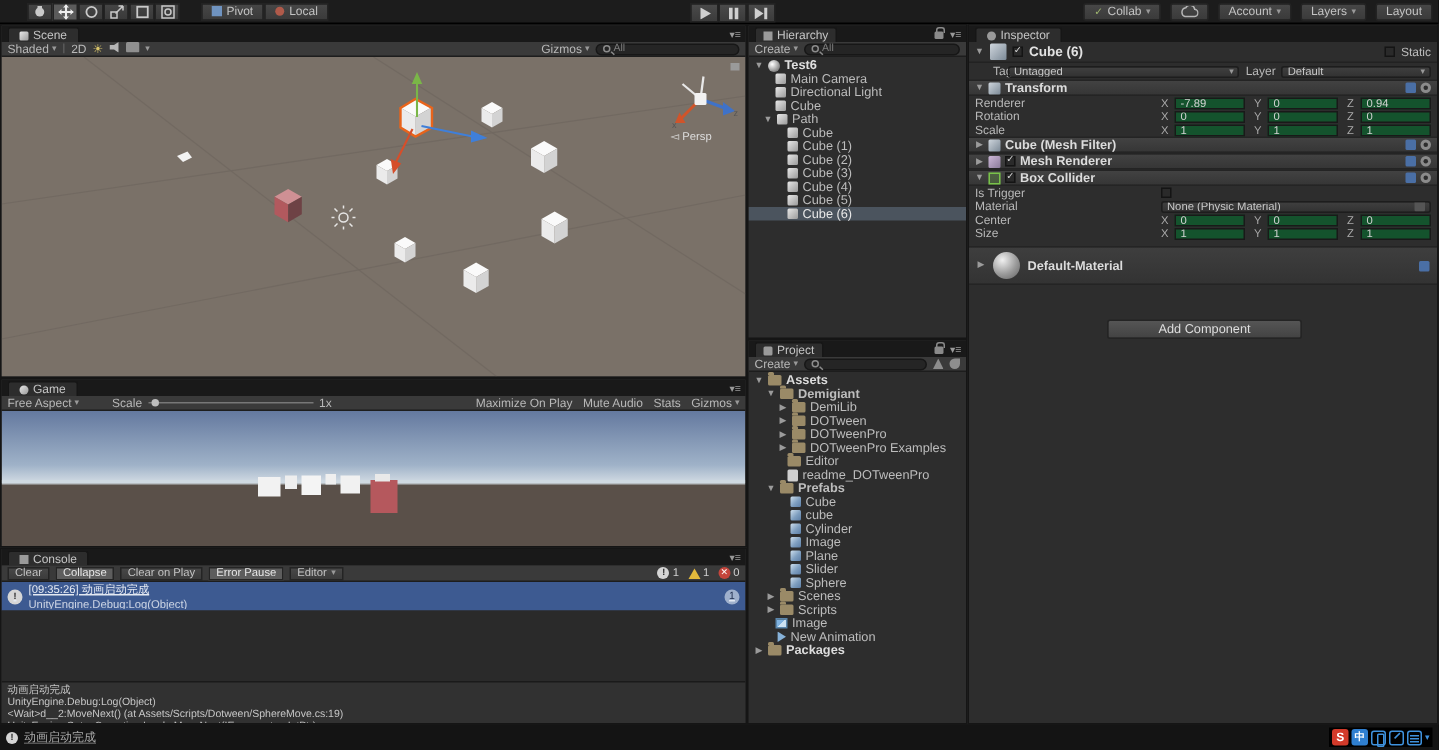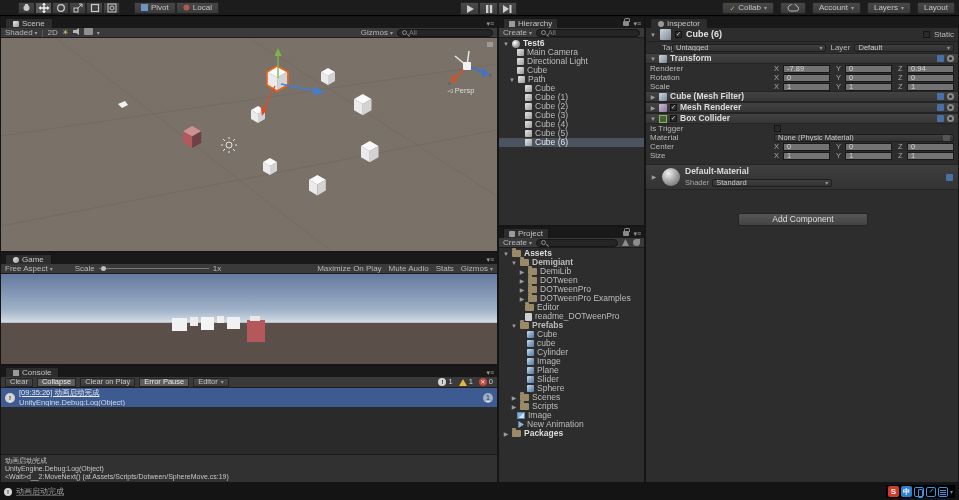--- a/index.html
+++ b/index.html
@@ -53,21 +53,21 @@
   .errico{width:8px;height:8px;border-radius:50%;background:#c4453c;color:#fff;font-size:6px;display:flex;align-items:center;justify-content:center;flex:none;}
   .logrow{height:19px;background:#3d5a91;display:flex;align-items:center;gap:4px;padding:0 4px;color:#e4e9f2;text-decoration:underline;}
   .logtxt{font-size:7.5px;display:flex;flex-direction:column;gap:2px;overflow:hidden;flex:1;}
   .logbadge{width:10px;height:10px;border-radius:50%;background:#9fb0cc;color:#1d2c4c;font-size:7px;display:flex;align-items:center;justify-content:center;flex:none;}
   #consoledetail{position:absolute;left:0;right:0;bottom:0;height:28px;background:#313131;border-top:1px solid #1a1a1a;color:#c6c6c6;font-size:7px;padding:2px 4px;display:flex;flex-direction:column;gap:1px;white-space:nowrap;overflow:hidden;}
   
   .comph{height:11px;background:linear-gradient(#424242,#363636);border-top:1px solid #242424;border-bottom:1px solid #242424;display:flex;align-items:center;gap:3px;padding:0 4px;font-size:8.5px;font-weight:bold;color:#dcdcdc;justify-content:space-between;}
   .irow{height:9px;display:flex;align-items:center;font-size:8px;color:#b9b9b9;padding:0 4px;gap:2px;}
   .ilab{width:122px;flex:none;}
   .axlab{width:7px;flex:none;color:#a9a9a9;font-size:7.5px;}
-  .nfield{flex:1;height:8px;background:#737373;border:1px solid #191919;color:#d2d2d2;font-size:7.5px;display:flex;align-items:center;padding:0 3px;overflow:hidden;}
+  .nfield{flex:1;height:8px;background:#14532d;border:1px solid #191919;color:#d2d2d2;font-size:7.5px;display:flex;align-items:center;padding:0 3px;overflow:hidden;}
   .pill{height:8px;background:linear-gradient(#3f3f3f,#323232);border:1px solid #1d1d1d;border-radius:2px;color:#c9c9c9;font-size:7.5px;display:flex;align-items:center;gap:2px;padding:0 3px;overflow:hidden;white-space:nowrap;}
   .cb{width:7px;height:7px;background:#2a2a2a;border:1px solid #141414;color:#d8d8d8;font-size:6.5px;display:flex;align-items:center;justify-content:center;flex:none;}
   .presetico{width:7px;height:7px;background:#4a6fa5;border-radius:1px;margin-left:auto;flex:none;}
   .gearico{width:7px;height:7px;border-radius:50%;background:#8b8b8b;flex:none;position:relative;}
   .gearico:before{content:"";position:absolute;left:2px;top:2px;width:3px;height:3px;border-radius:50%;background:#2d2d2d;}
   .compico{width:8px;height:8px;flex:none;border-radius:1px;background:linear-gradient(135deg,#cfd6dd,#7c8a97);}
   .colliderico{width:8px;height:8px;flex:none;border:1px solid #79c24a;background:rgba(121,194,74,.25);}
   #addcomp{position:absolute;left:92px;top:196px;width:130px;height:13px;background:linear-gradient(#555,#434343);border:1px solid #242424;border-radius:2px;color:#dedede;font-size:8.5px;display:flex;align-items:center;justify-content:center;}
   
   #statusbar{position:absolute;left:0;top:483px;width:959px;height:17px;background:#141414;display:flex;align-items:center;padding:0 4px;gap:4px;color:#a9a9a9;font-size:8px;}
@@ -698,27 +698,20 @@
       <span class="nfield">1</span>
     <span class="axlab" style="margin-left:4px">Z</span>
       <span class="nfield">1</span>
   </div>
 
   <div style="margin-top:4px;height:26px;background:linear-gradient(#3e3e3e,#333);border-top:1px solid #242424;border-bottom:1px solid #242424;display:flex;align-items:center;gap:5px;padding:0 5px">
     <span class="arr">▶</span>
     <span style="width:18px;height:18px;border-radius:50%;background:radial-gradient(circle at 35% 30%,#f0f0f0,#9a9a9a 55%,#5f5f5f)"></span>
     <span style="display:flex;flex-direction:column;gap:3px;flex:1">
       <span style="font-size:8.5px;font-weight:bold;color:#dcdcdc">Default-Material</span>
-      <span style="display:flex;align-items:center;gap:3px;font-size:7.5px;color:#a8a8a8">
-        <span>Shader</span>
-        <span class="pill" style="width:120px">
-            <span>Standard</span>
-            <span class="caret" style="margin-left:auto">▾</span>
-          </span>
-      </span>
     </span>
     <span class="presetico"></span>
   </div>
   <div id="addcomp">Add Component</div>
 </div>
 
 <div id="statusbar">
   <span class="infoico">!</span>
   <span style="text-decoration:underline;text-decoration-color:#555">动画启动完成</span>
   <span class="imewrap">

